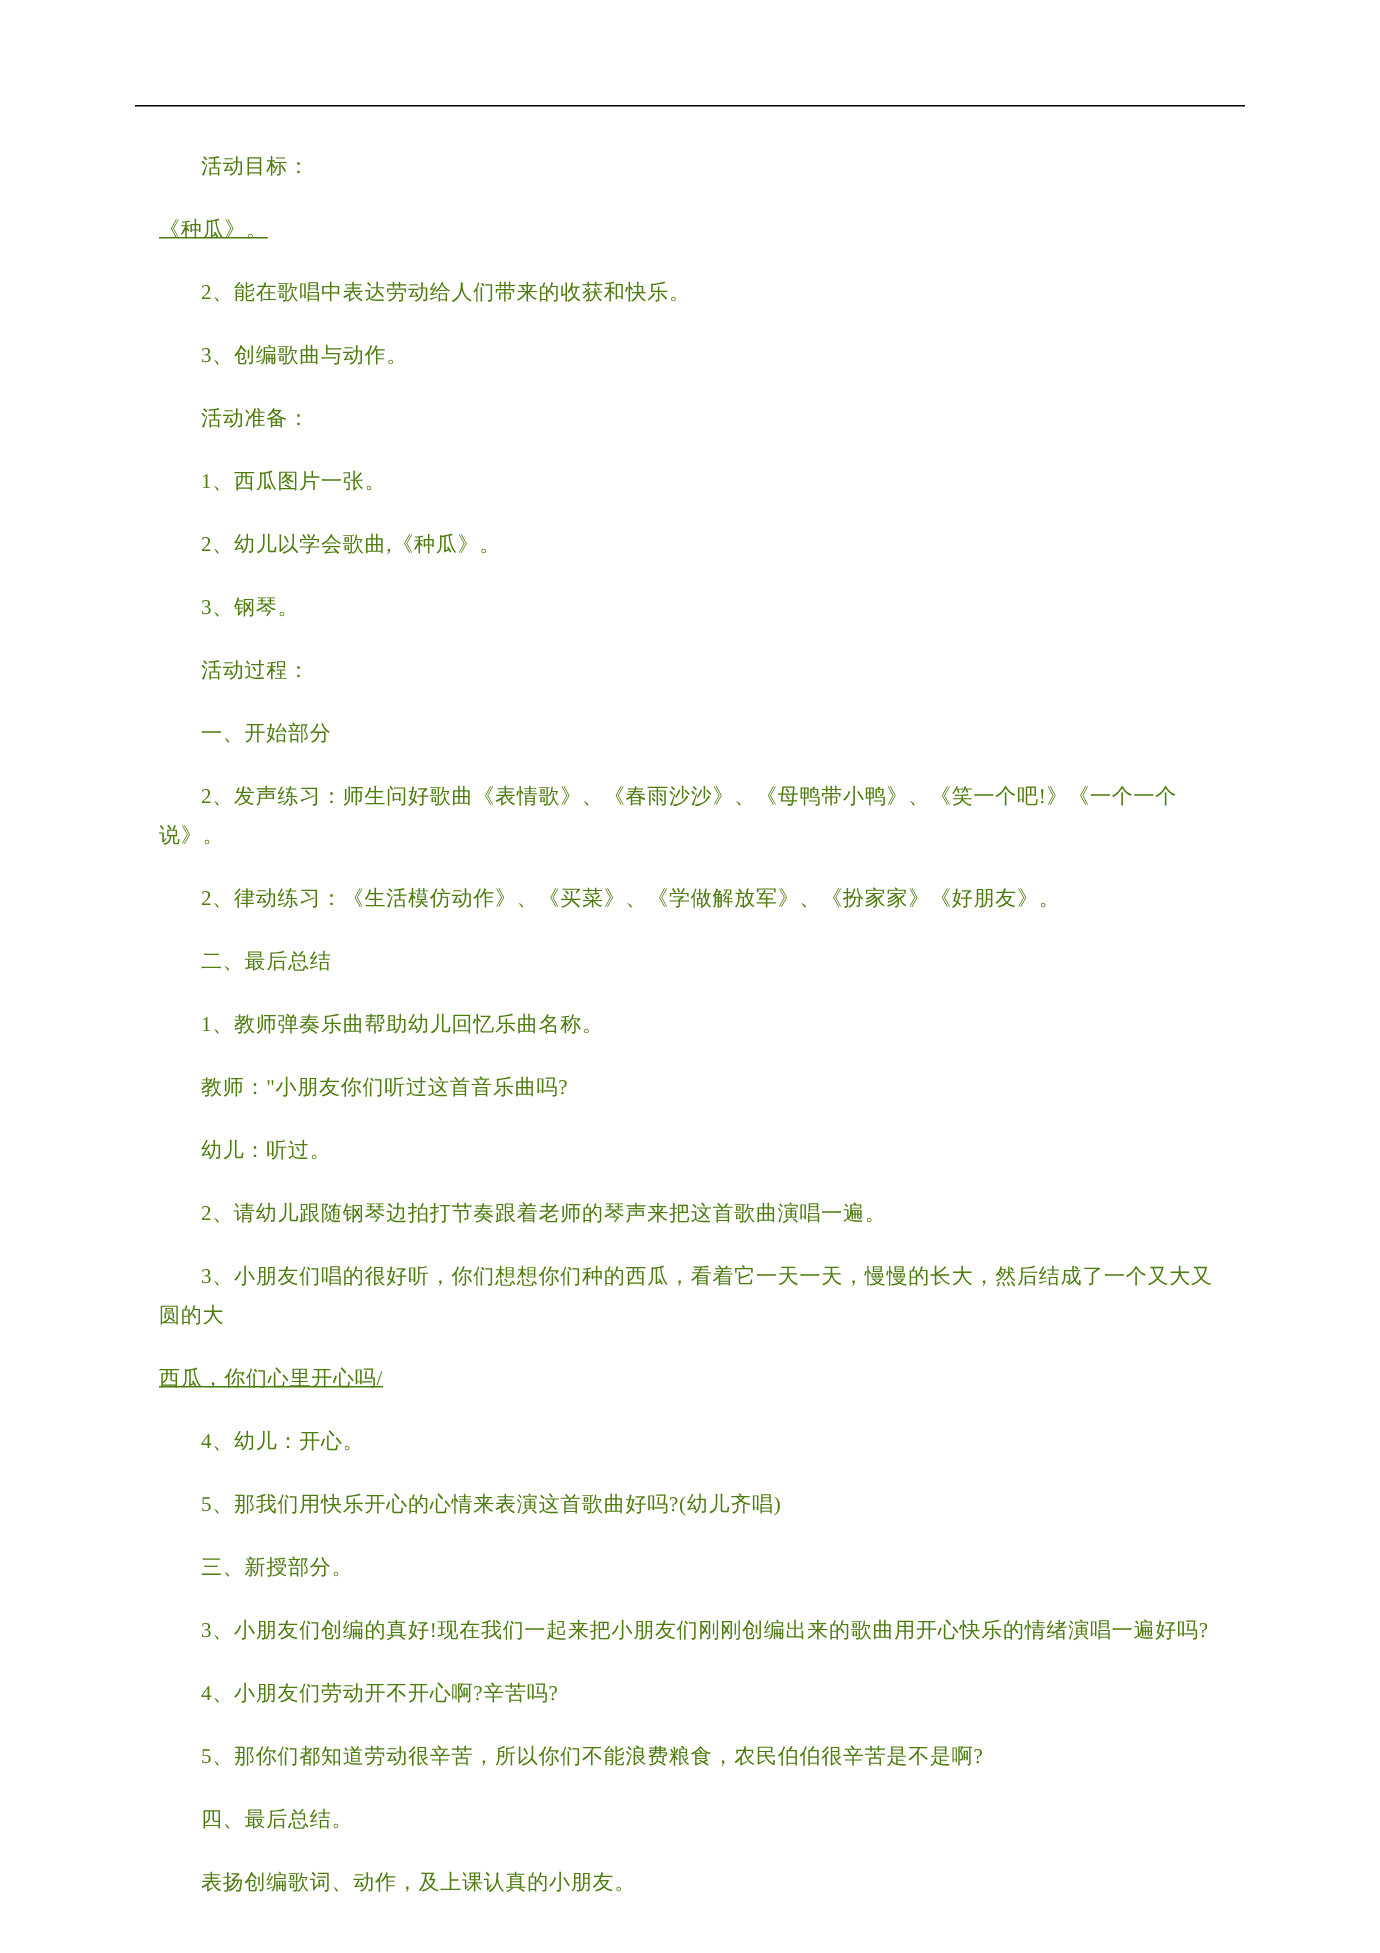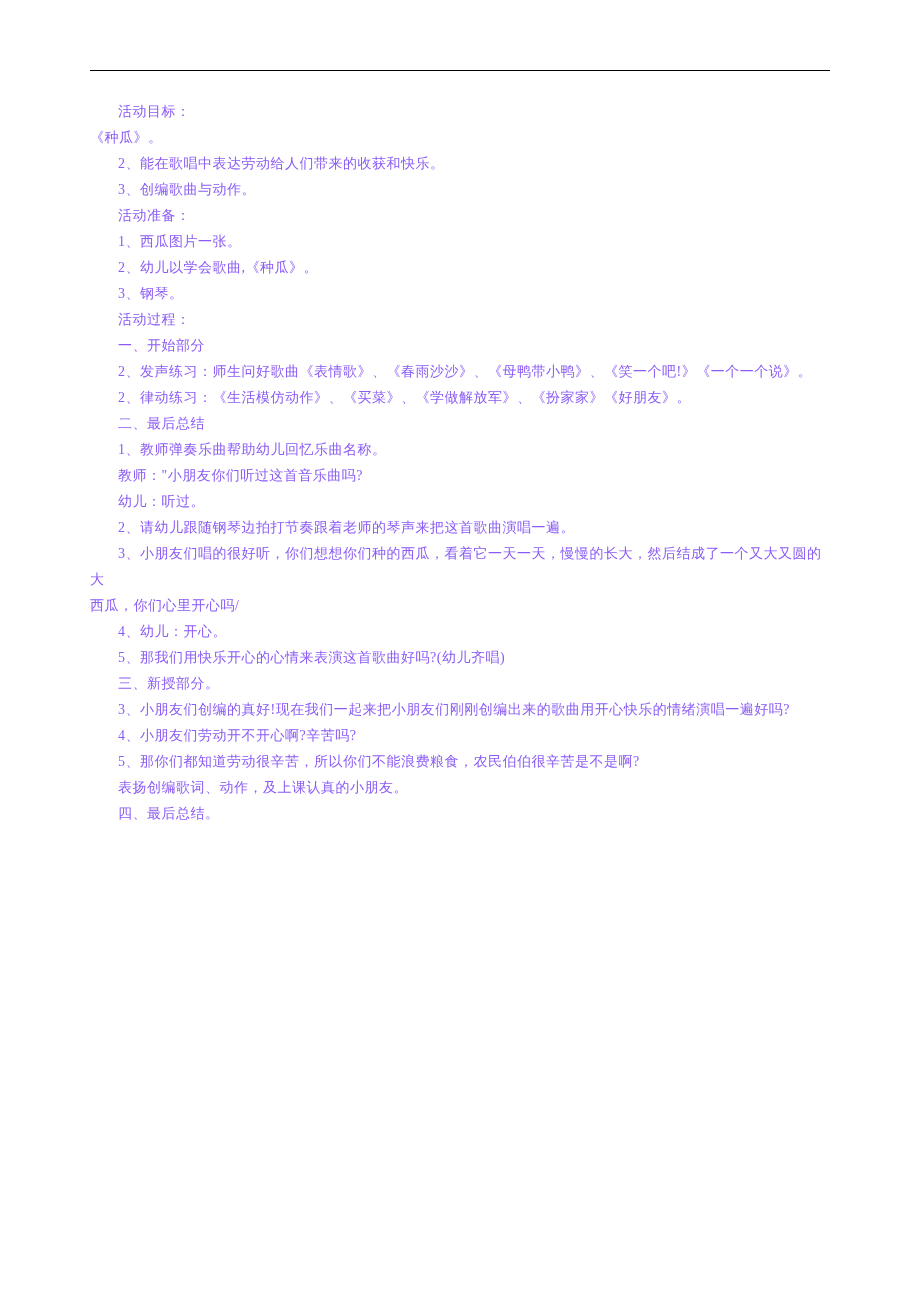--- a/index.html
+++ b/index.html
@@ -16,27 +16,28 @@
     box-sizing: border-box;
     position: relative;
   }
   .top-rule {
     border-top: 1px solid #000;
     margin-bottom: 28px;
   }
   .para {
     font-size: 14px;
     line-height: 26px;
-    color: #8b5cf6;
+    color: #4d7c0f;
     text-indent: 2em;
-    margin: 0;
+    margin: 16px;
     letter-spacing: 0.5px;
   }
   .para.no-indent {
     text-indent: 0;
+    text-decoration: underline;
   }
 </style>
 </head>
 <body>
 
 <div class="page">
   <div class="top-rule"></div>
   <div id="content">
       <p class="para">活动目标：</p>
       <p class="para no-indent">《种瓜》。</p>
@@ -56,16 +57,16 @@
       <p class="para">幼儿：听过。</p>
       <p class="para">2、请幼儿跟随钢琴边拍打节奏跟着老师的琴声来把这首歌曲演唱一遍。</p>
       <p class="para">3、小朋友们唱的很好听，你们想想你们种的西瓜，看着它一天一天，慢慢的长大，然后结成了一个又大又圆的大</p>
       <p class="para no-indent">西瓜，你们心里开心吗/</p>
       <p class="para">4、幼儿：开心。</p>
       <p class="para">5、那我们用快乐开心的心情来表演这首歌曲好吗?(幼儿齐唱)</p>
       <p class="para">三、新授部分。</p>
       <p class="para">3、小朋友们创编的真好!现在我们一起来把小朋友们刚刚创编出来的歌曲用开心快乐的情绪演唱一遍好吗?</p>
       <p class="para">4、小朋友们劳动开不开心啊?辛苦吗?</p>
       <p class="para">5、那你们都知道劳动很辛苦，所以你们不能浪费粮食，农民伯伯很辛苦是不是啊?</p>
+      <p class="para">四、最后总结。</p>
       <p class="para">表扬创编歌词、动作，及上课认真的小朋友。</p>
-      <p class="para">四、最后总结。</p>
     </div>
 </div>
 
 </body></html>

